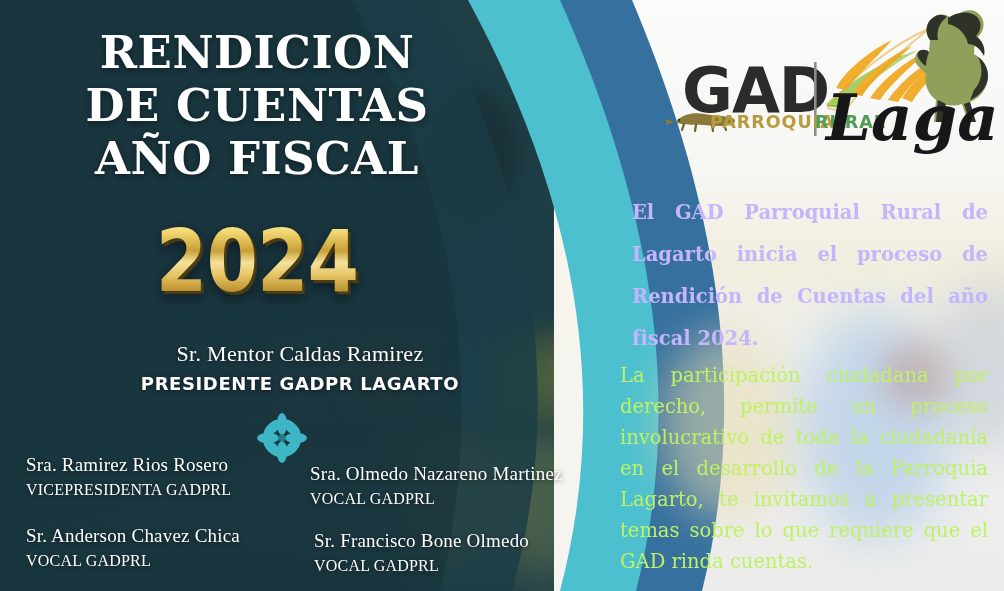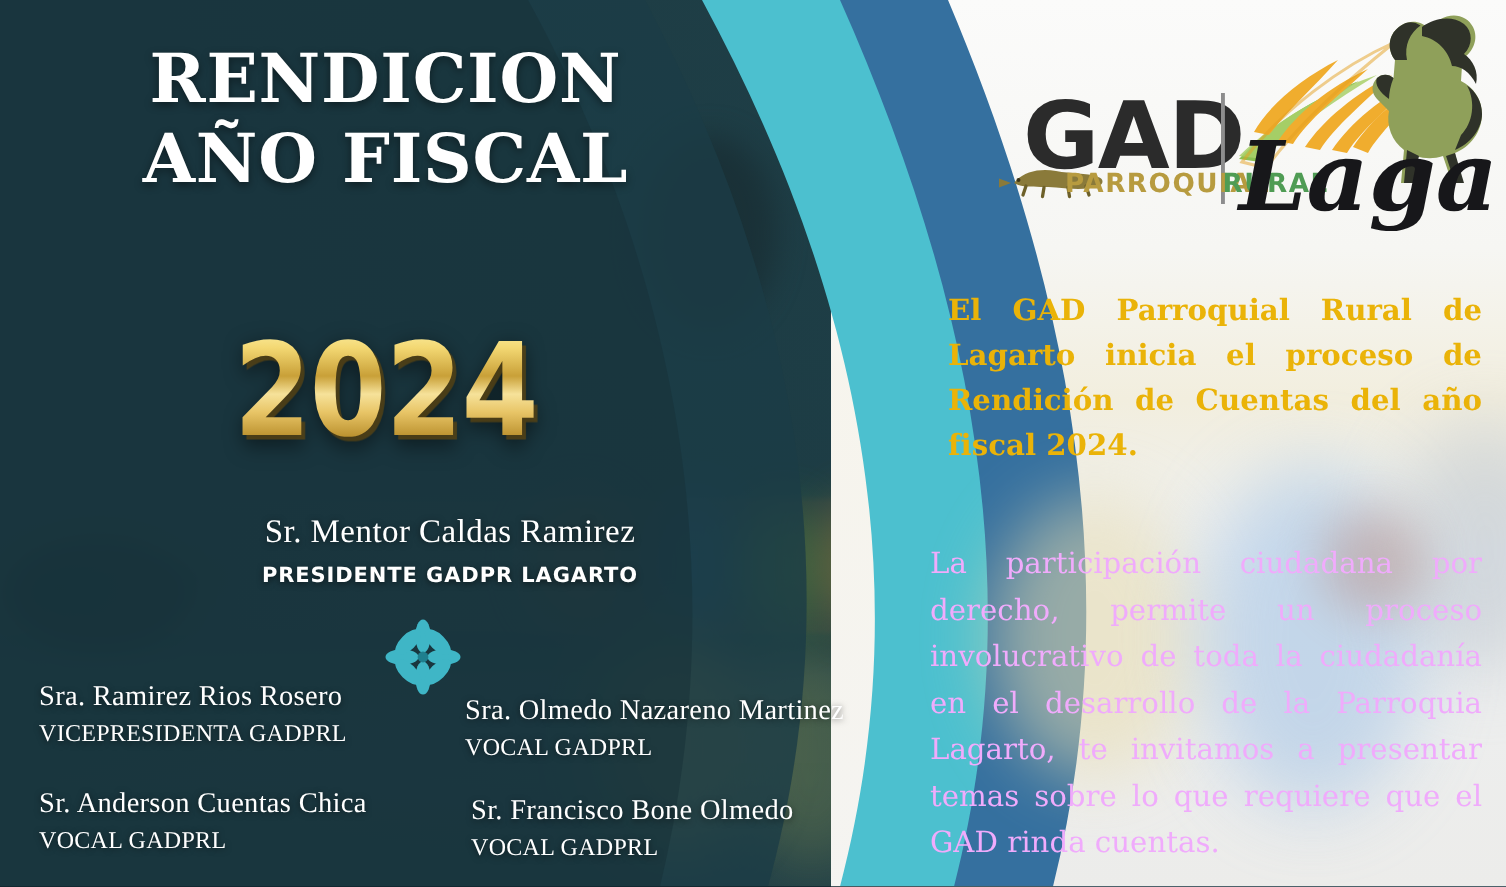--- a/index.html
+++ b/index.html
@@ -92,21 +92,21 @@
   }
   .president .pname{
     display:block;
     font-family:"Liberation Serif",serif;
     font-size:22px;line-height:28px;font-weight:400;letter-spacing:.3px;
     text-shadow:0 1px 4px rgba(0,0,0,.5);
   }
   .president .prole{
     display:block;margin-top:3px;
     font-family:"DejaVu Sans","Liberation Sans",sans-serif;
-    font-weight:700;font-size:14px;line-height:26px;letter-spacing:.6px;
+    font-weight:700;font-size:18px;line-height:26px;letter-spacing:.6px;
     text-shadow:0 1px 4px rgba(0,0,0,.5);
   }
 
   .flower{position:absolute;left:234px;top:412px;width:52px;height:52px;}
 
   .members{position:absolute;left:0;top:452px;width:560px;height:130px;}
   .member{position:absolute;color:#fff;text-shadow:0 1px 4px rgba(0,0,0,.55);}
   .member .mname{
     display:block;font-family:"Liberation Serif",serif;
     font-size:19px;line-height:25px;letter-spacing:.2px;
@@ -120,31 +120,31 @@
   .m2{left:4px;top:71px;}
   .m3{left:292px;top:76px;}
 
   
   .right-content{position:absolute;right:0;top:0;width:404px;height:591px;}
 
   .logo{position:absolute;left:30px;top:4px;width:366px;height:150px;}
 
   .para-blue{
     position:absolute;left:32px;top:172px;width:356px;
-    color:#eab308;
+    color:#c4b5fd;
     font-family:"DejaVu Serif","Liberation Serif",serif;
     font-weight:700;
-    font-size:19.5px;line-height:30px;
+    font-size:19.5px;line-height:42px;
     text-align:justify;
     text-align-last:left;
     hyphens:none;
   }
   .para-dark{
     position:absolute;left:20px;top:340px;width:368px;
-    color:#f0abfc;
+    color:#bef264;
     font-family:"DejaVu Serif","Liberation Serif",serif;
     font-weight:400;
     font-size:19.5px;line-height:31px;
     text-align:justify;
     text-align-last:left;
   }
 </style>
 </head>
 <body>
 
@@ -197,20 +197,21 @@
 
   <div class="blob" style="left:660px;top:330px;width:140px;height:190px;background:#e8dcae;opacity:.55;filter:blur(22px);"></div>
   <div class="blob" style="left:800px;top:310px;width:150px;height:230px;background:#a8c6e6;opacity:.6;filter:blur(24px);"></div>
   <div class="blob" style="left:930px;top:280px;width:120px;height:170px;background:#b2bcc6;opacity:.45;filter:blur(24px);"></div>
   <div class="blob" style="left:880px;top:340px;width:70px;height:70px;background:#b4705c;opacity:.32;filter:blur(16px);"></div>
 
   <div class="left-content">
 
     <div class="headline">
       <span class="l">RENDICION</span>
+      <span class="l">DE CUENTAS</span>
       <span class="l">AÑO FISCAL</span>
     </div>
 
     <div class="year">2024</div>
 
     <div class="president">
       <span class="pname">Sr. Mentor Caldas Ramirez</span>
       <span class="prole">PRESIDENTE GADPR LAGARTO</span>
     </div>
 
@@ -231,21 +232,21 @@
     <div class="members">
       <div class="member m0">
         <span class="mname">Sra. Ramirez Rios Rosero</span>
         <span class="mrole">VICEPRESIDENTA GADPRL</span>
       </div>
       <div class="member m1">
         <span class="mname">Sra. Olmedo Nazareno Martinez</span>
         <span class="mrole">VOCAL  GADPRL</span>
       </div>
       <div class="member m2">
-        <span class="mname">Sr. Anderson Cuentas Chica</span>
+        <span class="mname">Sr. Anderson Chavez Chica</span>
         <span class="mrole">VOCAL  GADPRL</span>
       </div>
       <div class="member m3">
         <span class="mname">Sr. Francisco Bone Olmedo</span>
         <span class="mrole">VOCAL  GADPRL</span>
       </div>
     </div>
   </div>
 
   <div class="right-content">

